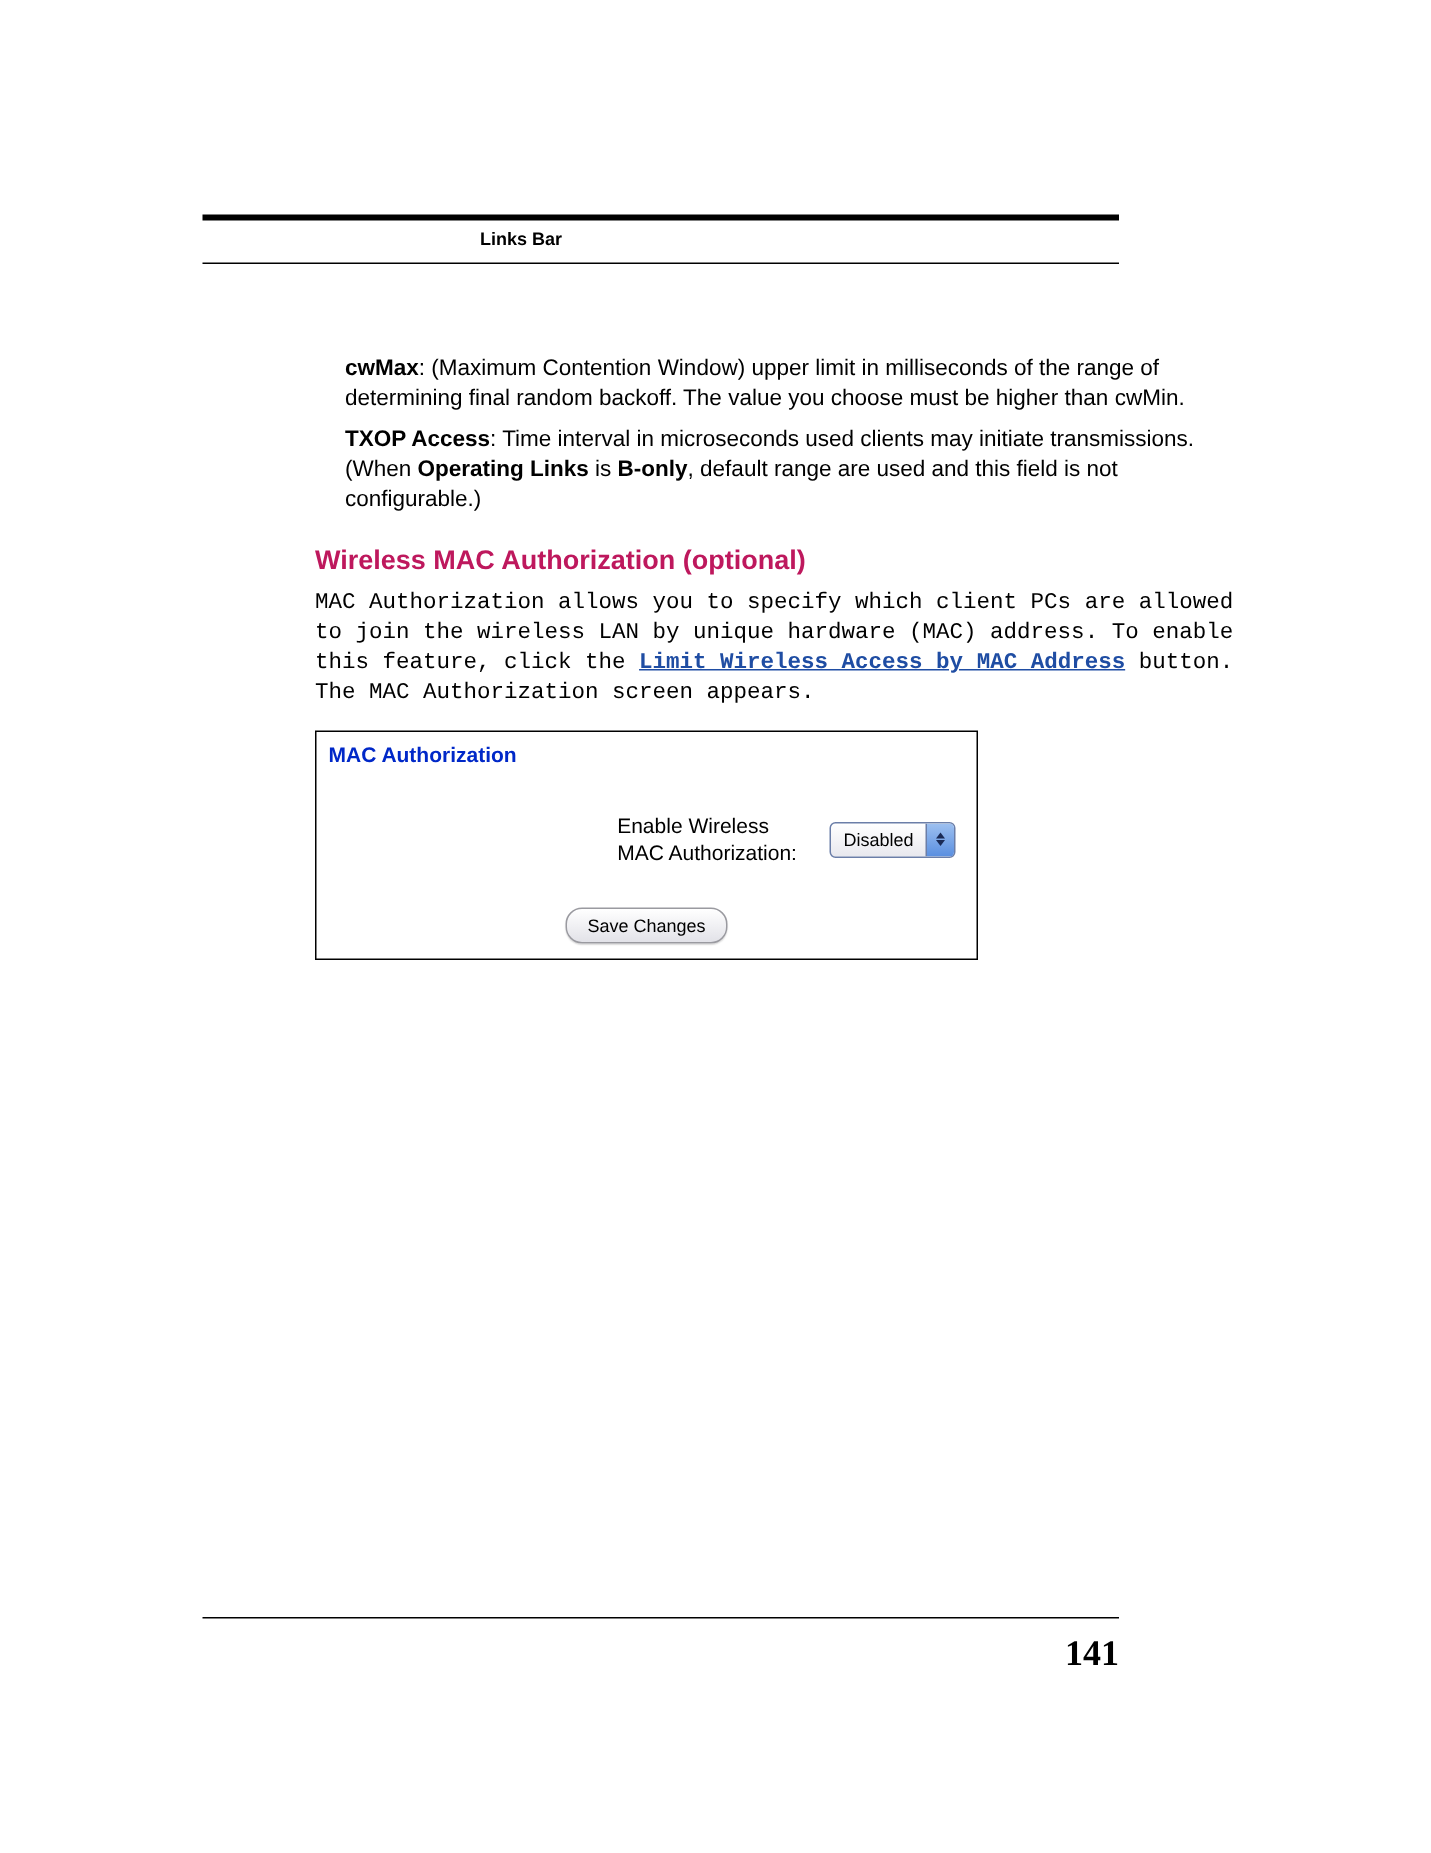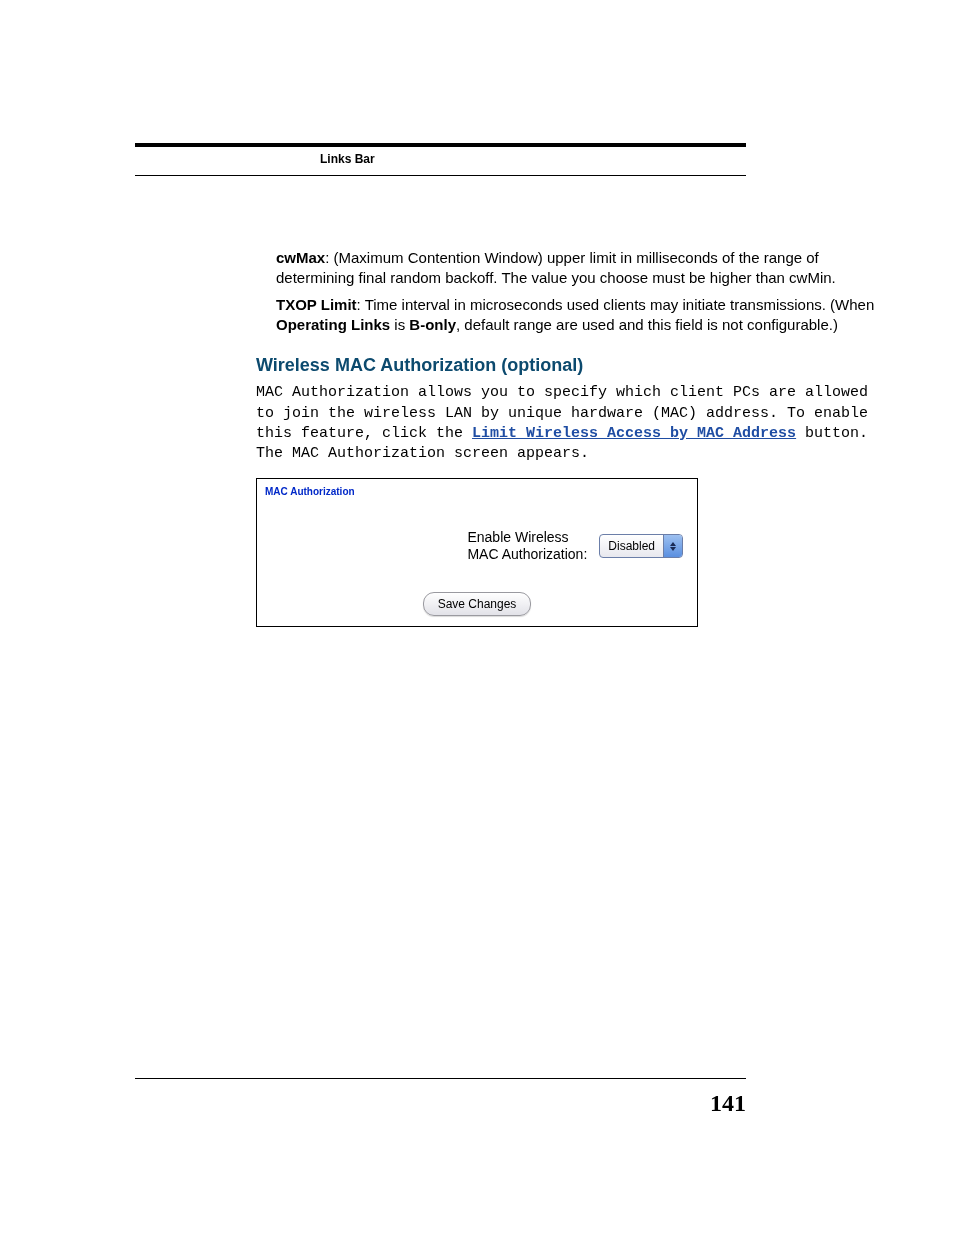--- a/index.html
+++ b/index.html
@@ -32,34 +32,33 @@
   .links-bar {
     position: absolute;
     left: 320px;
     top: 152px;
     font-size: 12px;
     font-weight: bold;
   }
   .content {
     position: absolute;
     left: 210px;
-    top: 248px;
+    top: 236px;
     width: 620px;
     font-size: 15px;
     line-height: 1.35;
-    margin-left: 46px;
   }
   .indent-block {
     margin-left: 20px;
     margin-bottom: 14px;
   }
   .indent-block p { margin: 0 0 6px 0; }
   .click-line { margin: 0 0 22px 0; }
   .section-heading {
-    color: #0c4a6e;
+    color: #be185d;
     font-weight: bold;
     font-size: 18px;
     margin: 18px 0 6px 0;
   }
   .body-p { margin: 0 0 14px 0; font-family: Liberation Mono, monospace; }
   .action-link {
     color: #1f4da3;
     font-weight: bold;
     text-decoration: underline;
     cursor: pointer;
@@ -71,28 +70,28 @@
     border: 1px solid #000;
     width: 440px;
     background: #fff;
     margin-bottom: 18px;
     font-family: "Lucida Grande", Arial, sans-serif;
   }
   .panel-title {
     color: #0028c8;
     font-weight: bold;
     padding: 6px 8px 30px 8px;
-    font-size: 10px;
+    font-size: 14px;
   }
   .panel-row {
     display: flex;
     align-items: center;
     justify-content: flex-end;
     padding: 0 14px 28px 14px;
-    gap: 12px;
+    gap: 22px;
   }
   .panel-row-label {
     font-size: 14px;
     line-height: 1.25;
     text-align: left;
   }
   .aqua-select {
     display: inline-flex;
     align-items: stretch;
     height: 22px;
@@ -173,21 +172,21 @@
   <div class="links-bar">Links Bar</div>
   <div class="top-rule-thin"></div>
 
   <div class="content">
 
     <div class="indent-block">
       <p>
         <span class="bold">cwMax</span><span>: (Maximum Contention Window) upper limit in milliseconds of the range of determining final random backoff. The value you choose must be higher than cwMin.</span>
       </p>
       <p>
-        <span class="bold">TXOP Limit</span><span>: Time interval in microseconds used clients may initiate transmissions. (When </span><span class="bold">Operating Links</span><span> is </span><span class="bold">B-only</span><span>, default range are used and this field is not configurable.)</span>
+        <span class="bold">TXOP Access</span><span>: Time interval in microseconds used clients may initiate transmissions. (When </span><span class="bold">Operating Links</span><span> is </span><span class="bold">B-only</span><span>, default range are used and this field is not configurable.)</span>
       </p>
     </div>
 
 
     <div class="section-heading">Wireless MAC Authorization (optional)</div>
 
     <p class="body-p">
       <span>MAC Authorization allows you to specify which client PCs are allowed to join the wireless LAN by unique hardware (MAC) address. To enable this feature, click the </span><span class="action-link">Limit Wireless Access by MAC Address</span><span> button. The MAC Authorization screen appears.</span>
     </p>
 

